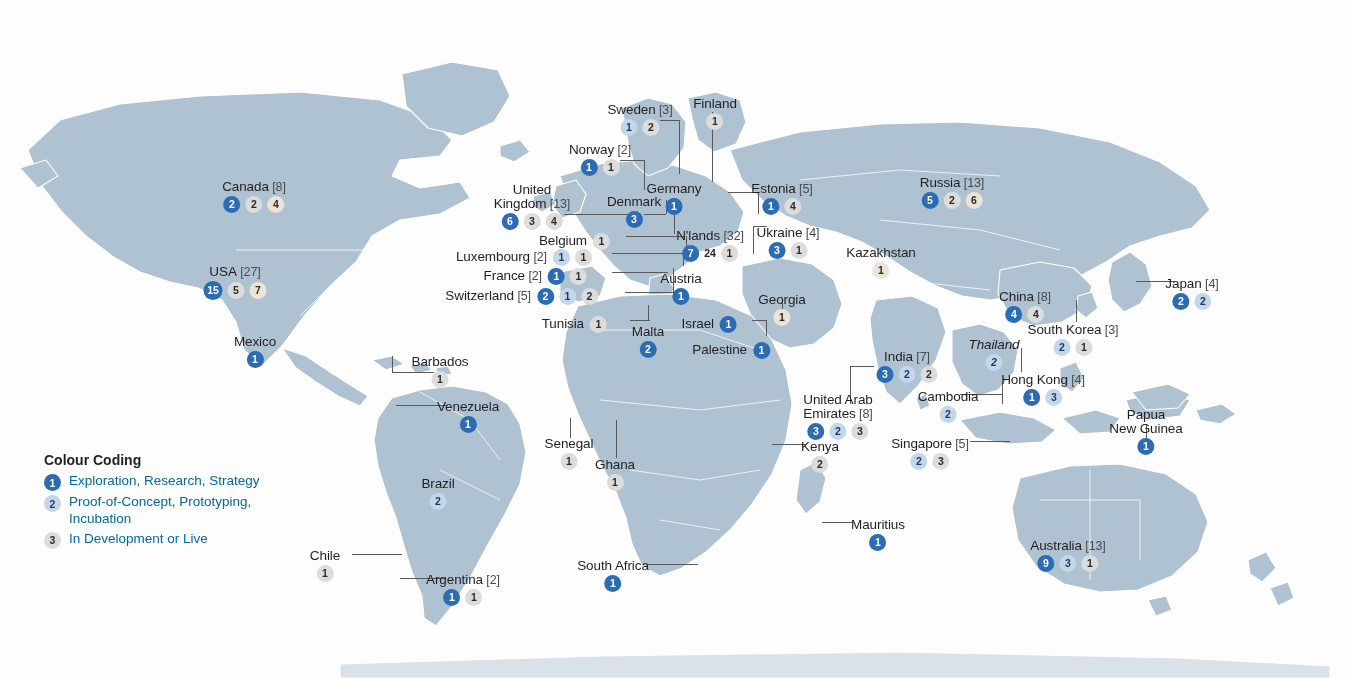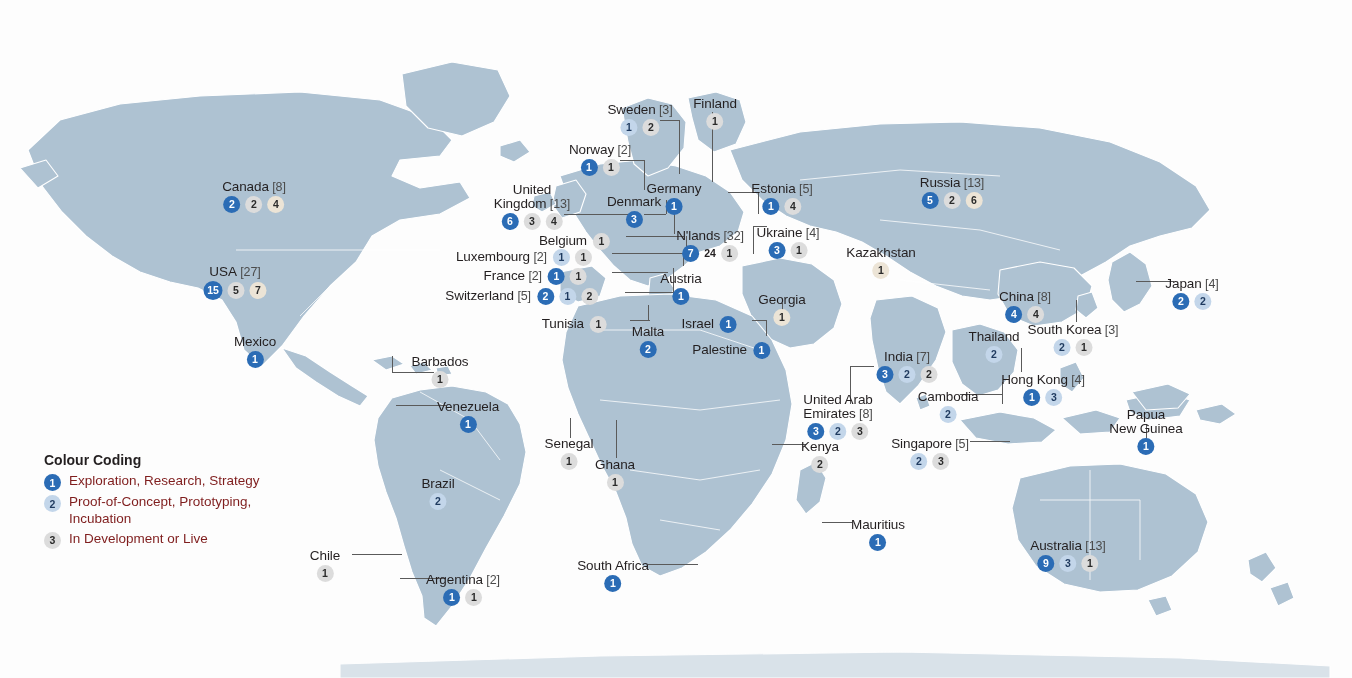--- a/index.html
+++ b/index.html
@@ -61,21 +61,21 @@
   #legend{
     position:absolute;left:44px;top:452px;
     width:260px;
   }
   #legend h3{
     margin:0 0 5px 0;
     font-size:14px;font-weight:bold;color:#231f20;
   }
   .lg-row{display:flex;align-items:flex-start;gap:8px;margin-bottom:3px;}
   .lg-row .badge{flex:0 0 auto;margin-top:1px;}
-  .lg-txt{font-size:13.5px;color:#7f1d1d;line-height:1.25;}
+  .lg-txt{font-size:13.5px;color:#0369a1;line-height:1.25;}
 
   
   #source{
     position:absolute;left:0;right:0;bottom:22px;
     text-align:center;
     font-size:19px;
     color:#8fa3bb;
     letter-spacing:0.1px;
   }
 </style>
@@ -402,21 +402,21 @@
           <span class="badge c2">2</span>
         </div>
       </div>
       <div class="marker" style="left: 1073px; top: 323px;">
         <span class="mk-name">South Korea<span class="tot"> [3]</span></span>
         <div class="mk-badges">
           <span class="badge c2">2</span>
           <span class="badge c3">1</span>
         </div>
       </div>
-      <div class="marker" style="left: 994px; top: 330px;">
+      <div class="marker" style="left: 994px; top: 338px; font-style: italic;">
         <span class="mk-name">Thailand</span>
         <div class="mk-badges">
           <span class="badge c2">2</span>
         </div>
       </div>
       <div class="marker" style="left: 1043px; top: 373px;">
         <span class="mk-name">Hong Kong<span class="tot"> [4]</span></span>
         <div class="mk-badges">
           <span class="badge c1">1</span>
           <span class="badge c2">3</span>

